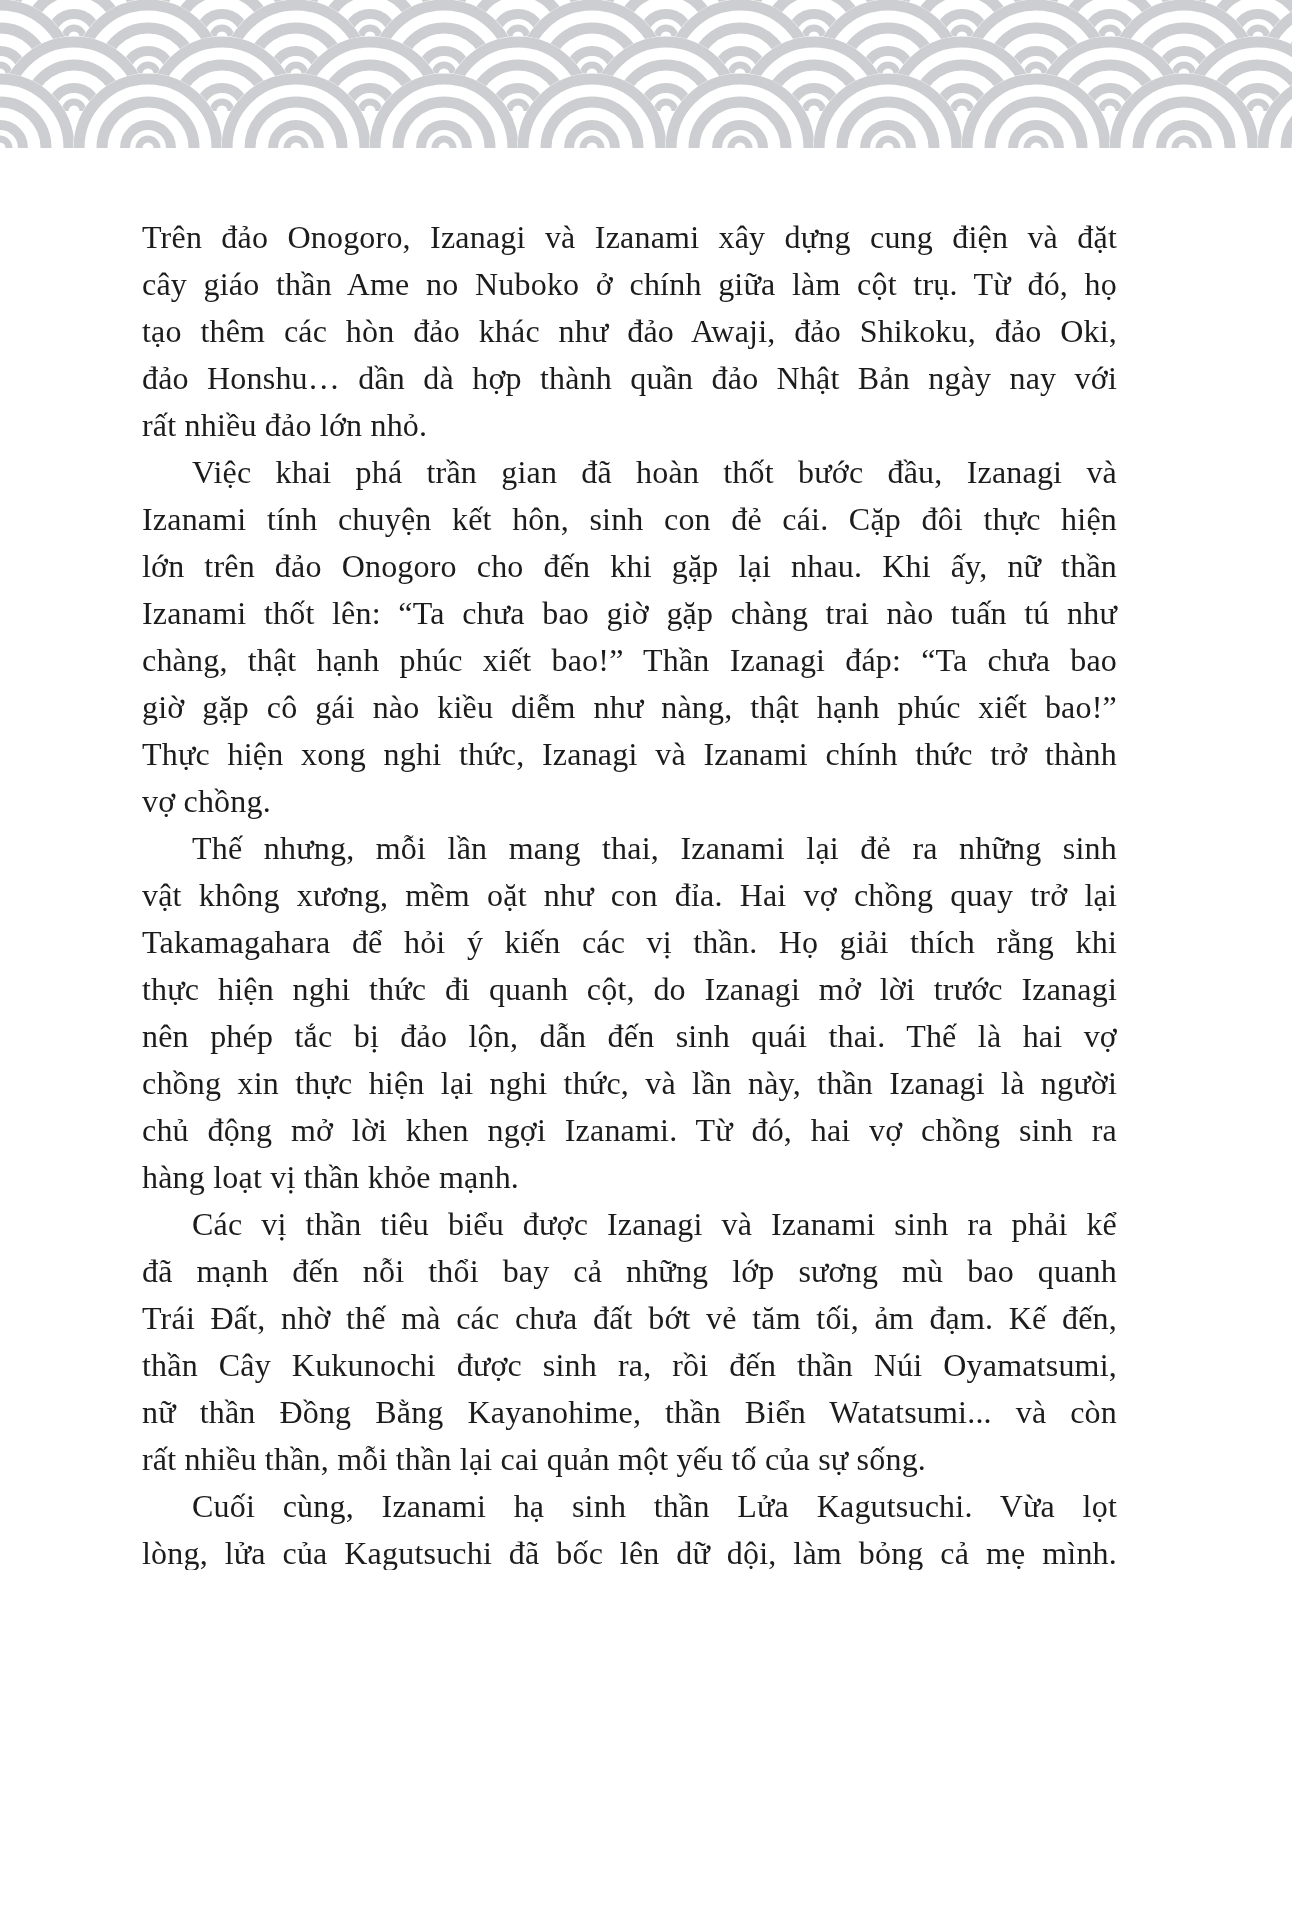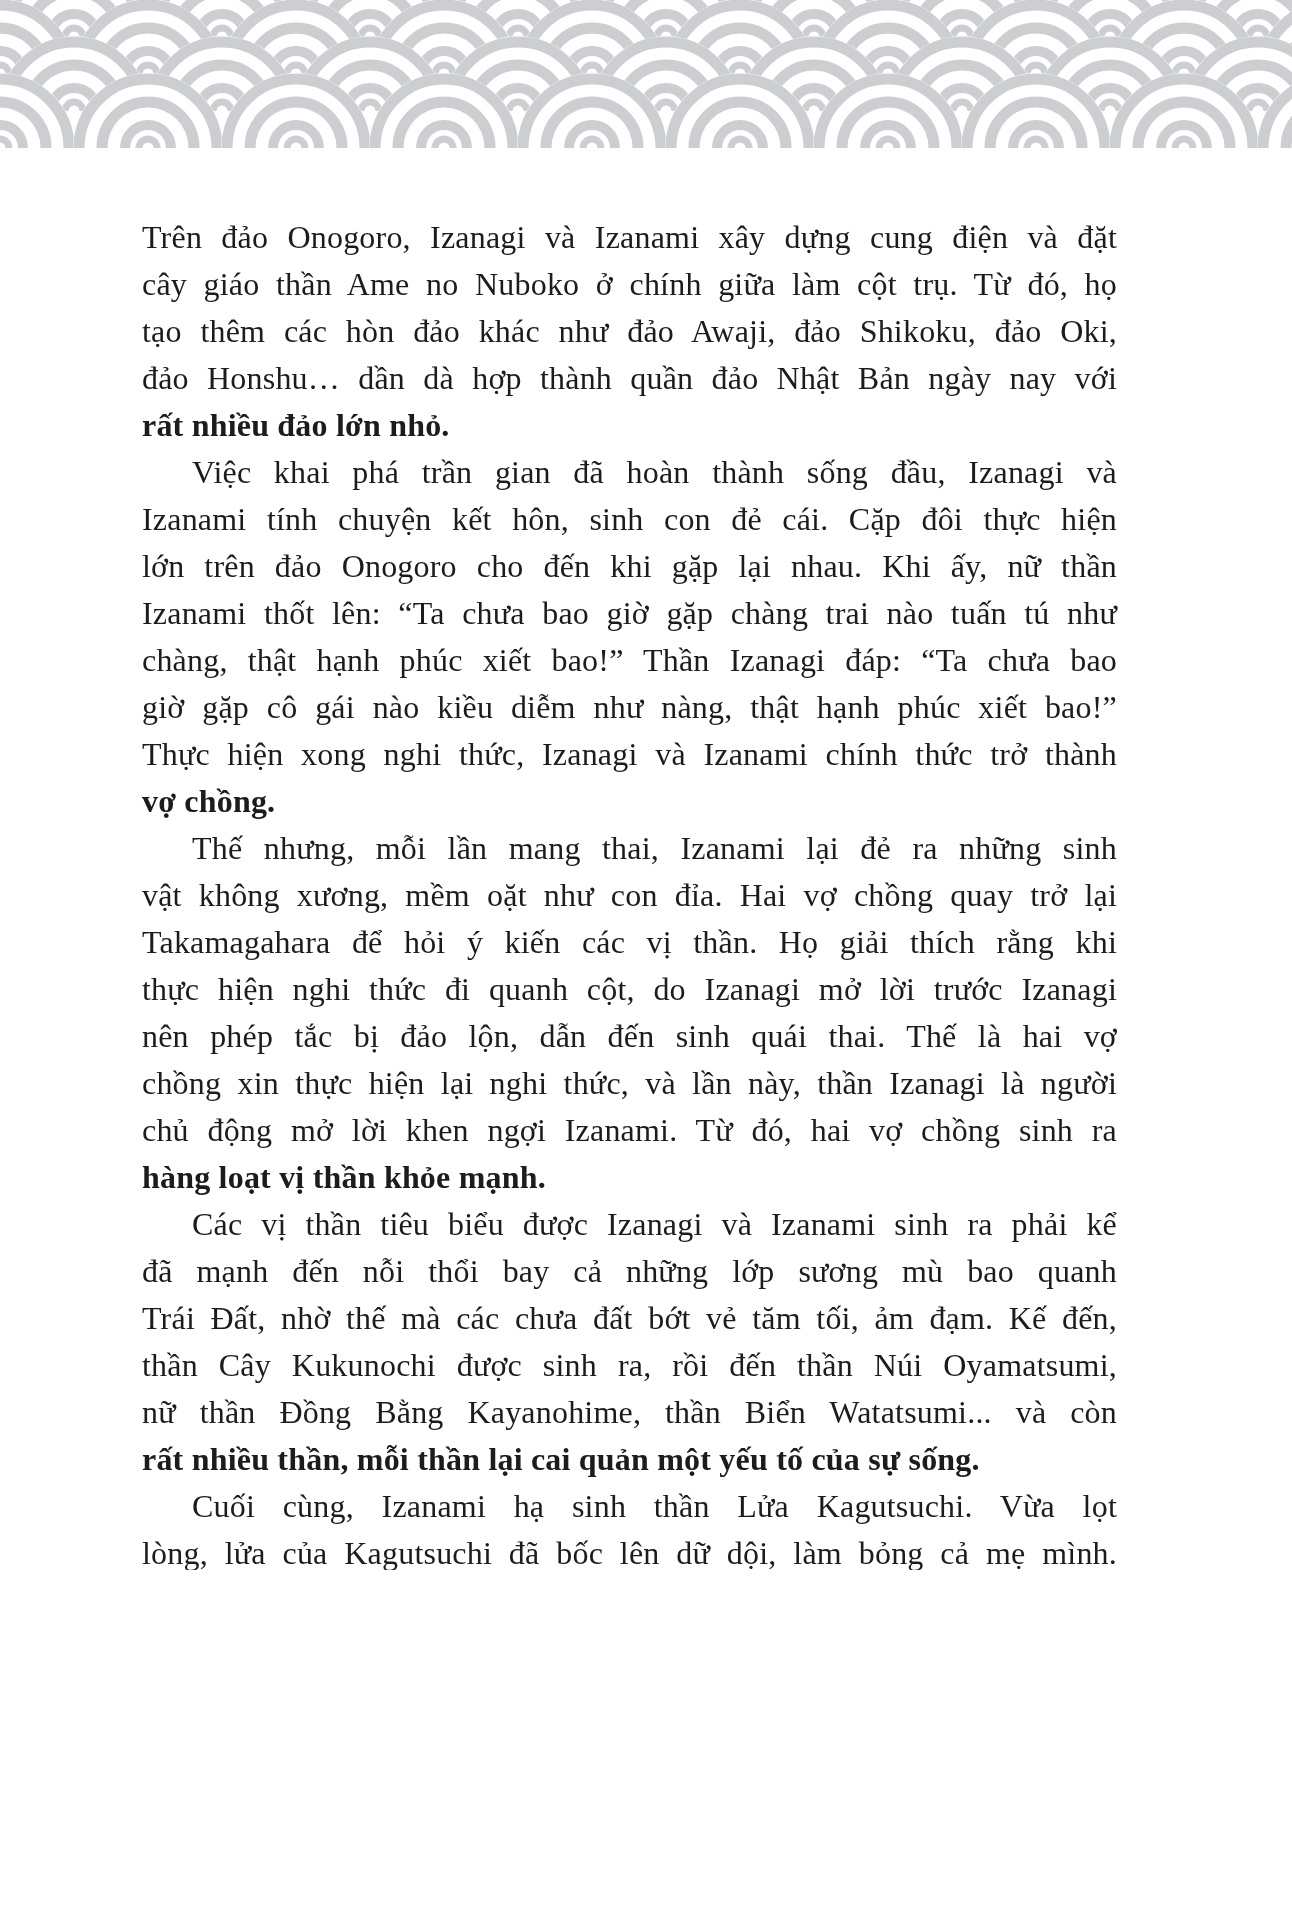--- a/index.html
+++ b/index.html
@@ -31,21 +31,21 @@
     color: #1c1c1c;
     letter-spacing: 0.2px;
   }
   .line {
     text-align: justify;
     text-align-last: justify;
     white-space: nowrap; 
   }
   .line { white-space: normal; }
   .line.indent { text-indent: 50px; }
-  .line.para-end { text-align-last: left; font-weight: bold; }
+  .line.para-end { text-align-last: left; }
   .folio {
     position: absolute;
     left: 0;
     top: 1772px;
     width: 100%;
     display: flex;
     flex-direction: column;
     align-items: center;
   }
   .rule-double {
@@ -351,21 +351,21 @@
       <path d="M 1309 148 A 23 23 0 0 1 1355 148" fill="none" stroke="#cdced1" stroke-width="10"></path>
       <path d="M 1323 148 A 9 9 0 0 1 1341 148" fill="none" stroke="#cdced1" stroke-width="7"></path>
     </svg>
 
   <main id="text-block" class="text-block">
       <div class="line">Trên đảo Onogoro, Izanagi và Izanami xây dựng cung điện và đặt</div>
       <div class="line">cây giáo thần Ame no Nuboko ở chính giữa làm cột trụ. Từ đó, họ</div>
       <div class="line">tạo thêm các hòn đảo khác như đảo Awaji, đảo Shikoku, đảo Oki,</div>
       <div class="line">đảo Honshu… dần dà hợp thành quần đảo Nhật Bản ngày nay với</div>
       <div class="line para-end">rất nhiều đảo lớn nhỏ.</div>
-      <div class="line indent">Việc khai phá trần gian đã hoàn thành sống đầu, Izanagi và</div>
+      <div class="line indent">Việc khai phá trần gian đã hoàn thốt bước đầu, Izanagi và</div>
       <div class="line">Izanami tính chuyện kết hôn, sinh con đẻ cái. Cặp đôi thực hiện</div>
       <div class="line">lớn trên đảo Onogoro cho đến khi gặp lại nhau. Khi ấy, nữ thần</div>
       <div class="line">Izanami thốt lên: “Ta chưa bao giờ gặp chàng trai nào tuấn tú như</div>
       <div class="line">chàng, thật hạnh phúc xiết bao!” Thần Izanagi đáp: “Ta chưa bao</div>
       <div class="line">giờ gặp cô gái nào kiều diễm như nàng, thật hạnh phúc xiết bao!”</div>
       <div class="line">Thực hiện xong nghi thức, Izanagi và Izanami chính thức trở thành</div>
       <div class="line para-end">vợ chồng.</div>
       <div class="line indent">Thế nhưng, mỗi lần mang thai, Izanami lại đẻ ra những sinh</div>
       <div class="line">vật không xương, mềm oặt như con đỉa. Hai vợ chồng quay trở lại</div>
       <div class="line">Takamagahara để hỏi ý kiến các vị thần. Họ giải thích rằng khi</div>

